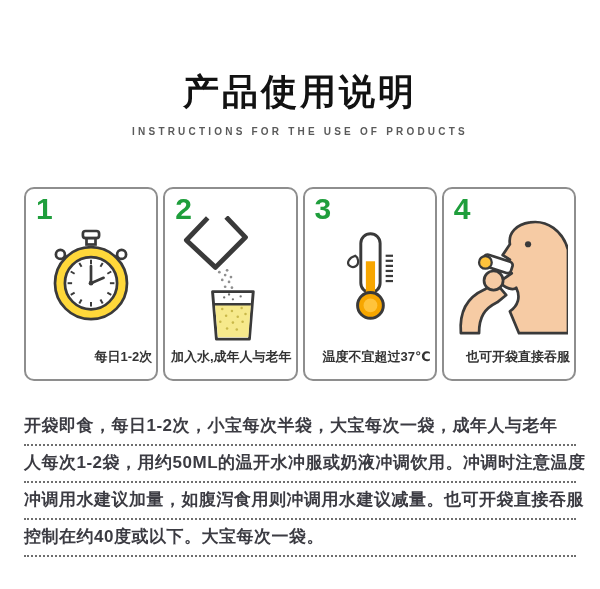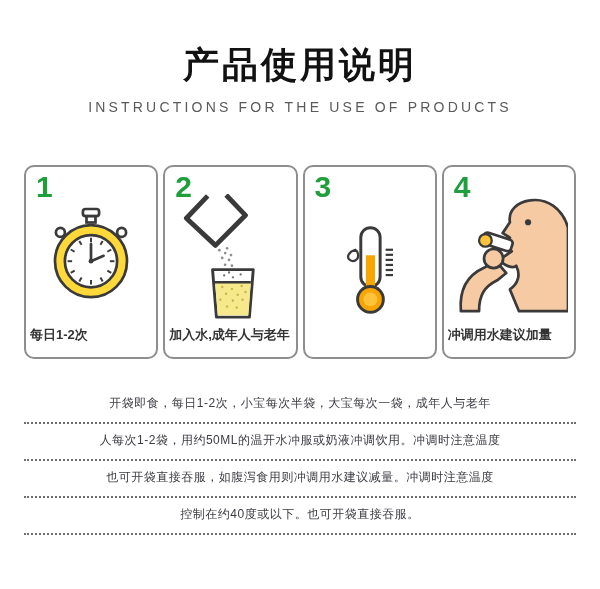--- a/index.html
+++ b/index.html
@@ -5,54 +5,54 @@
   * { margin:0; padding:0; box-sizing:border-box; }
   html,body { background:#fff; }
   body {
     width:600px; height:589px;
     font-family:"Liberation Sans","DejaVu Sans",sans-serif;
     color:#222;
   }
   .page { width:600px; height:589px; background:#fff; overflow:hidden; }
 
   
-  header { text-align:center; padding-top:29px;margin-top:12px; }
+  header { text-align:center; padding-top:68px; }
   .title {
     font-size:36px; font-weight:bold; color:#121212;
     letter-spacing:3px;
   }
   .subtitle {
-    margin-top:9px; font-size:14px; color:#5a5a5a;
-    letter-spacing:3.2px; font-weight:normal;
+    margin-top:9px; font-size:10px; color:#5a5a5a;
+    letter-spacing:3.2px; font-weight:bold;
   }
 
   
   .steps { display:flex; gap:5px; padding:0 24px; margin-top:50px; }
   .card {
     flex:1; height:194px; background:#fff;
     border:2px solid #8e8e8e; border-radius:10px;
     display:flex; flex-direction:column; position:relative;
   }
   .num {
     position:absolute; top:2px; left:10px;
     font-size:30px; font-weight:bold; color:#1f9e3c; line-height:1.2;
   }
   .icon-wrap { flex:1; display:flex; align-items:center; justify-content:center; padding-top:16px; }
   .caption {
-    text-align:left; font-size:13px; font-weight:bold; color:#333;
+    text-align:right; font-size:13px; font-weight:bold; color:#333;
     line-height:1.6; padding:0 4px 11px;
   }
   .card2 .icon-wrap { padding-top:22px; }
 
   
   .instructions { margin:28px 24px 0; }
   .line {
-    font-size:12px; font-weight:400; color:#3b3b42;
+    font-size:17px; font-weight:700; color:#3b3b42;
     height:37px; line-height:33px; letter-spacing:0.5px;
-    border-bottom:2px dotted #6e6e6e; white-space:nowrap;text-align:center;
+    border-bottom:2px dotted #6e6e6e; white-space:nowrap;
   }
 </style>
 </head>
 <body>
 
 <div class="page">
 
   <header>
     <div class="title">产品使用说明</div>
     <div class="subtitle">INSTRUCTIONS FOR THE USE OF PRODUCTS</div>
@@ -150,45 +150,48 @@
             <line x1="67" y1="30" x2="75" y2="30"></line>
             <line x1="67" y1="35.5" x2="75" y2="35.5"></line>
             <line x1="67" y1="41" x2="75" y2="41"></line>
             <line x1="67" y1="46.5" x2="75" y2="46.5"></line>
             <line x1="67" y1="52" x2="75" y2="52"></line>
             <line x1="67" y1="57.5" x2="75" y2="57.5"></line>
           </g>
           <path d="M34,30 C27,32 24,38 28,41 C32,44 38,41 37,35 C36.5,32 35,30.5 34,30 Z" fill="#fff" stroke="#3a3a3a" stroke-width="2.4"></path>
         </svg>
       </div>
+      <div class="caption">
+        <div>温度不宜超过37℃</div>
+      </div>
     </div>
 
     <div class="card">
       <div class="num">4</div>
       <div class="icon-wrap">
         <svg width="118" height="118" viewBox="0 0 130 130" aria-hidden="true">
           <ellipse cx="106" cy="112" rx="26" ry="14" fill="#f8eedd"></ellipse>
           <path d="M88,6 C73,8 64,18 66,30 L58,42 L66,47 L52,53 L68,62 L55,71
                    C60,79 70,81 73,78 C78,88 75,98 66,104 L76,128 L130,128 L130,36
                    C124,15 107,3 88,6 Z" fill="#f6cba4" stroke="#3a3a3a" stroke-width="3" stroke-linejoin="round"></path>
           <circle cx="86" cy="30" r="3.4" fill="#3a3a3a"></circle>
           <path d="M42,54 L66,55 L54,62 Z" fill="#fff" stroke="#3a3a3a" stroke-width="1.5"></path>
           <path d="M12,128 C10,104 20,88 38,80 L50,72 L62,86 L52,94 C38,101 32,110 32,128 Z" fill="#f6cba4" stroke="#3a3a3a" stroke-width="3" stroke-linejoin="round"></path>
           <circle cx="48" cy="70" r="10.5" fill="#f6cba4" stroke="#3a3a3a" stroke-width="3"></circle>
           <rect x="36" y="45" width="33" height="13" rx="4" transform="rotate(18 52 51)" fill="#fff" stroke="#3a3a3a" stroke-width="3"></rect>
           <circle cx="39" cy="50" r="7" fill="#ffc33b" stroke="#3a3a3a" stroke-width="2.5"></circle>
         </svg>
       </div>
       <div class="caption">
-        <div>冲调用水建议加量</div>
+        <div>也可开袋直接吞服</div>
       </div>
     </div>
 
   </div>
 
   <div class="instructions">
     <div class="line">开袋即食，每日1-2次，小宝每次半袋，大宝每次一袋，成年人与老年</div>
     <div class="line">人每次1-2袋，用约50ML的温开水冲服或奶液冲调饮用。冲调时注意温度</div>
-    <div class="line">也可开袋直接吞服，如腹泻食用则冲调用水建议减量。冲调时注意温度</div>
-    <div class="line">控制在约40度或以下。也可开袋直接吞服。</div>
+    <div class="line">冲调用水建议加量，如腹泻食用则冲调用水建议减量。也可开袋直接吞服</div>
+    <div class="line">控制在约40度或以下。大宝每次一袋。</div>
   </div>
 
 </div>
 
 </body></html>

